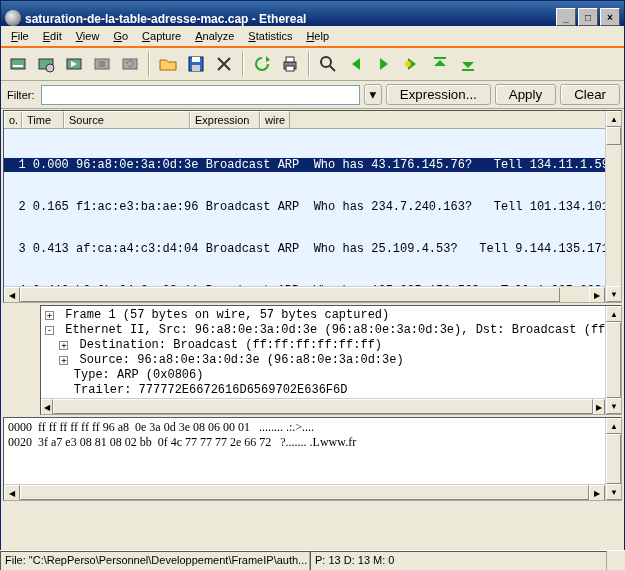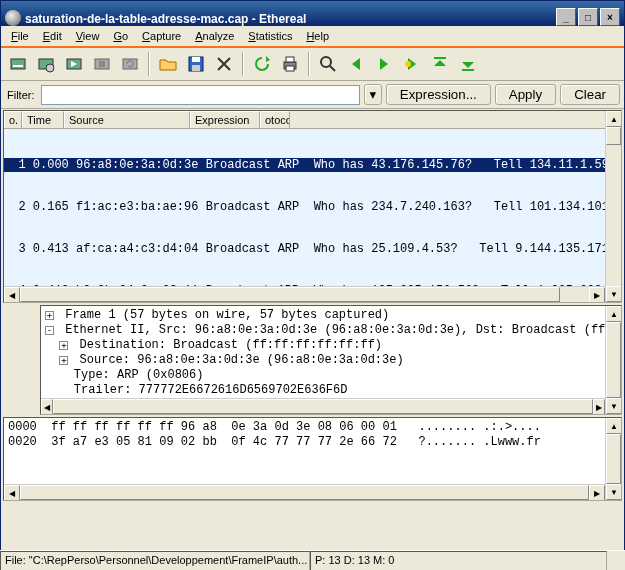--- a/index.html
+++ b/index.html
@@ -116,21 +116,21 @@
     position:absolute; top:0; left:0; right:16px; bottom:16px; overflow:hidden;
     white-space:pre;
   }
   .tree-body .exp {
     display:inline-block; width:9px; height:9px;
     border:1px solid #888; background:#fff; text-align:center;
     line-height:7px; font-size:9px; font-family:monospace;
     margin-right:4px;
   }
   .hex-body {
-    font-family:Liberation Mono, monospace; font-size:12px;
+    font-family:Liberation Serif, serif; font-size:12px;
     line-height:15px; padding:2px 4px; white-space:pre;
     position:absolute; top:0; left:0; right:16px; bottom:16px; overflow:hidden;
   }
   .statusbar {
     position:absolute; bottom:0; left:0; right:0; height:20px;
     background:#ece9d8; border-top:1px solid #fff;
     display:flex;
   }
   .statusbar .cell {
     border:1px inset #aca899; padding:2px 4px; height:30px;
@@ -274,21 +274,21 @@
 </div>
 
 <div class="panes">
 
   <div class="pane pane-list">
     <div class="list-header">
       <div class="col" style="width:18px">o.</div>
       <div class="col" style="width:42px">Time</div>
       <div class="col" style="width:126px">Source</div>
       <div class="col" style="width:70px">Expression</div>
-      <div class="col" style="width:30px">otoco</div>
+      <div class="col" style="width:30px">wire</div>
     </div>
     <div class="list-body">
       <div class="row sel">  1 0.000 96:a8:0e:3a:0d:3e Broadcast ARP  Who has 43.176.145.76?   Tell 134.11.1.59</div>
       <div class="row">  2 0.165 f1:ac:e3:ba:ae:96 Broadcast ARP  Who has 234.7.240.163?   Tell 101.134.101.54</div>
       <div class="row">  3 0.413 af:ca:a4:c3:d4:04 Broadcast ARP  Who has 25.109.4.53?   Tell 9.144.135.171</div>
       <div class="row">  4 0.413 b2:3b:04:2a:28:11 Broadcast ARP  Who has 105.225.156.56?   Tell 1.235.209.94</div>
       
       
       
       
@@ -321,21 +321,21 @@
     </div>
     <div class="hscroll">
       <div class="sbtn">◀</div>
       <div class="sthumb" style="flex:0 0 540px"></div>
       <div style="flex:1"></div>
       <div class="sbtn">▶</div>
     </div>
   </div>
 
   <div class="pane pane-hex">
-    <div class="hex-body"><div>0000  ff ff ff ff ff ff 96 a8  0e 3a 0d 3e 08 06 00 01   ........ .:.&gt;....</div><div>0020  3f a7 e3 05 81 09 02 bb  0f 4c 77 77 77 2e 66 72   ?....... .Lwww.fr</div></div>
+    <div class="hex-body"><div>0000  ff ff ff ff ff ff 96 a8  0e 3a 0d 3e 08 06 00 01   ........ .:.&gt;....</div><div>0020  3f a7 e3 08 81 08 02 bb  0f 4c 77 77 77 2e 66 72   ?....... .Lwww.fr</div></div>
     <div class="vscroll">
       <div class="sbtn">▲</div>
       <div class="sthumb" style="flex:1"></div>
       <div class="sbtn">▼</div>
     </div>
     <div class="hscroll">
       <div class="sbtn">◀</div>
       <div class="sthumb" style="flex:1"></div>
       <div class="sbtn">▶</div>
     </div>

